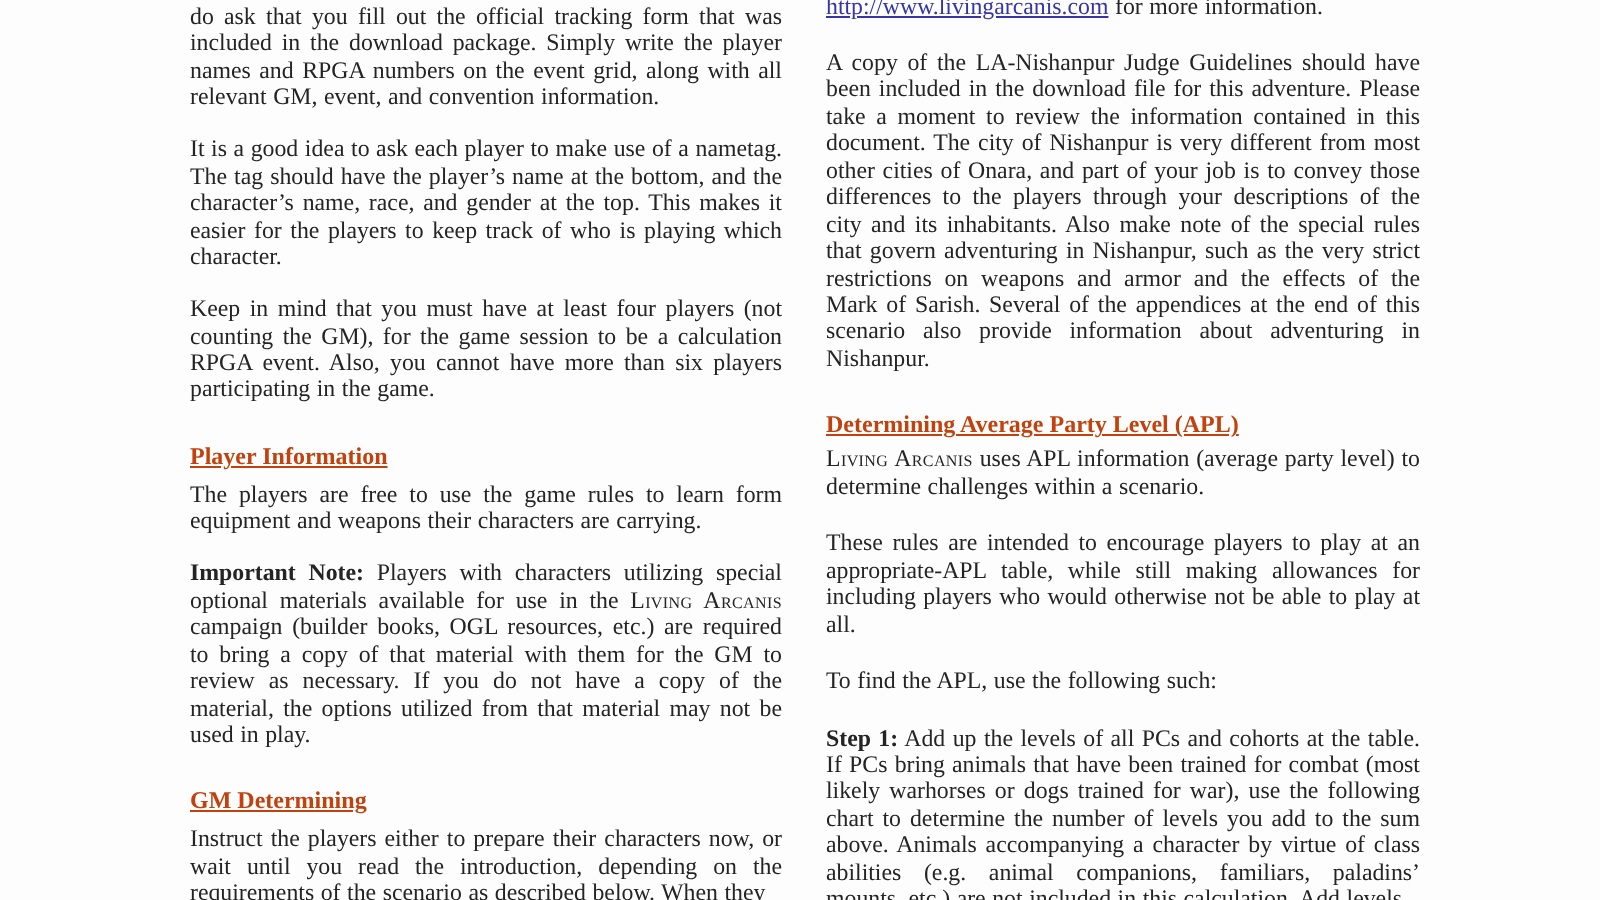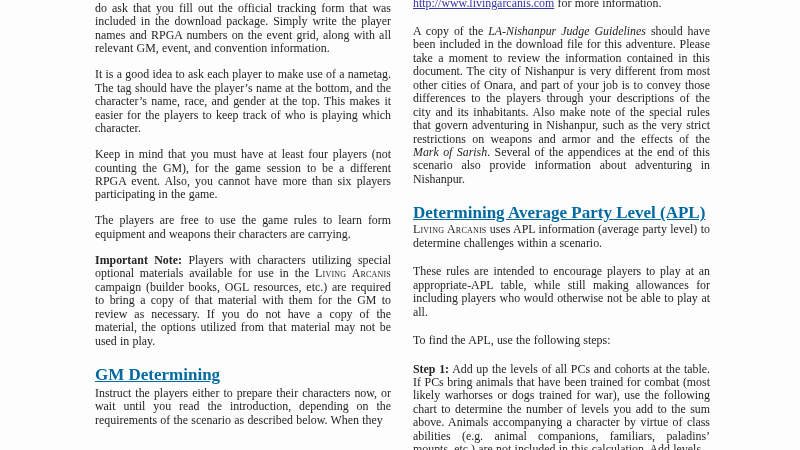--- a/index.html
+++ b/index.html
@@ -27,52 +27,53 @@
   .para {
     margin: 0 0 12.5px 0;
     font-size: 11.9px;
     line-height: 13.45px;
     word-spacing: 0.3px;
   }
   .col-right .para { margin-bottom: 15px; }
 
   .heading {
     font-weight: 700;
-    font-size: 17px;
-    color: #0369a1;
+    font-size: 12px;
+    color: #c2410c;
     text-decoration: underline;
     text-align: left;
   }
   .col-left  .heading { margin: 17px 0 3px 0; line-height: 19px; }
   .col-right .heading { margin: 18px 0 2px 0; line-height: 17px; }
 
   .b  { font-weight: 700; }
-  .i  { font-style: italic; }
+  .i  { }
   .sc { font-variant: small-caps; letter-spacing: 0.2px; }
   .link {
     color: var(--link-color, #3535a8);
     text-decoration: underline;
     cursor: pointer;
   }
 </style>
 </head>
 <body>
 
 <div class="page">
   <div class="column col-left">
       <p class="para"><span>do ask that you fill out the official tracking form that was included in the download package. Simply write the player names and RPGA numbers on the event grid, along with all relevant GM, event, and convention information.</span></p>
       <p class="para"><span>It is a good idea to ask each player to make use of a nametag. The tag should have the player’s name at the bottom, and the character’s name, race, and gender at the top. This makes it easier for the players to keep track of who is playing which character.</span></p>
-      <p class="para"><span>Keep in mind that you must have at least four players (not counting the GM), for the game session to be a different RPGA event. Also, you cannot have more than six players participating in the game.</span></p>
+      <p class="para"><span>Keep in mind that you must have at least four players (not counting the GM), for the game session to be a calculation RPGA event. Also, you cannot have more than six players participating in the game.</span></p>
+      <div class="heading">Player Information</div>
       <p class="para"><span>The players are free to use the game rules to learn form equipment and weapons their characters are carrying.</span></p>
       <p class="para"><span class="b">Important Note:</span><span> Players with characters utilizing special optional materials available for use in the </span><span class="sc">Living Arcanis</span><span> campaign (builder books, OGL resources, etc.) are required to bring a copy of that material with them for the GM to review as necessary. If you do not have a copy of the material, the options utilized from that material may not be used in play.</span></p>
       <div class="heading">GM Determining</div>
       <p class="para"><span>Instruct the players either to prepare their characters now, or wait until you read the introduction, depending on the requirements of the scenario as described below. When they</span></p>
     </div>
   <div class="column col-right">
       <p class="para"><a class="link" href="#">http://www.livingarcanis.com</a><span> for more information.</span></p>
       <p class="para"><span>A copy of the </span><span class="i">LA-Nishanpur Judge Guidelines</span><span> should have been included in the download file for this adventure. Please take a moment to review the information contained in this document. The city of Nishanpur is very different from most other cities of Onara, and part of your job is to convey those differences to the players through your descriptions of the city and its inhabitants. Also make note of the special rules that govern adventuring in Nishanpur, such as the very strict restrictions on weapons and armor and the effects of the </span><span class="i">Mark of Sarish</span><span>. Several of the appendices at the end of this scenario also provide information about adventuring in Nishanpur.</span></p>
       <div class="heading">Determining Average Party Level (APL)</div>
       <p class="para"><span class="sc">Living Arcanis</span><span> uses APL information (average party level) to determine challenges within a scenario.</span></p>
       <p class="para"><span>These rules are intended to encourage players to play at an appropriate-APL table, while still making allowances for including players who would otherwise not be able to play at all.</span></p>
-      <p class="para"><span>To find the APL, use the following steps:</span></p>
+      <p class="para"><span>To find the APL, use the following such:</span></p>
       <p class="para"><span class="b">Step 1:</span><span> Add up the levels of all PCs and cohorts at the table. If PCs bring animals that have been trained for combat (most likely warhorses or dogs trained for war), use the following chart to determine the number of levels you add to the sum above. Animals accompanying a character by virtue of class abilities (e.g. animal companions, familiars, paladins’ mounts, etc.) are not included in this calculation. Add levels</span></p>
     </div>
 </div>
 
 </body></html>

